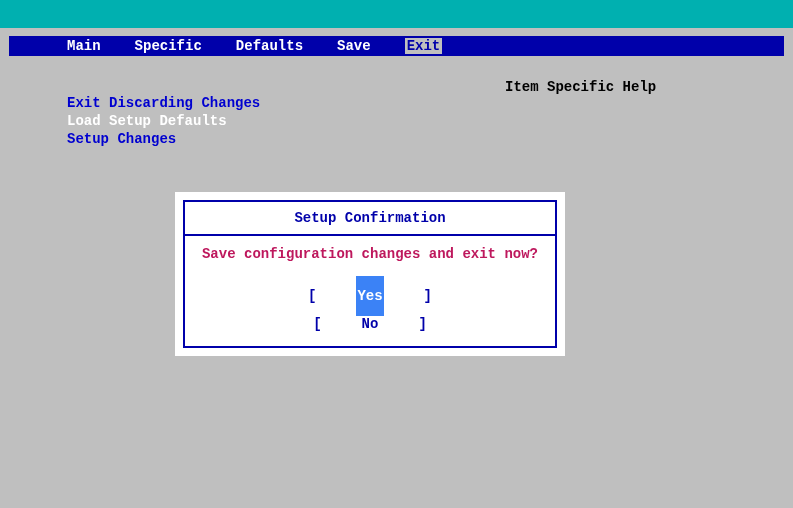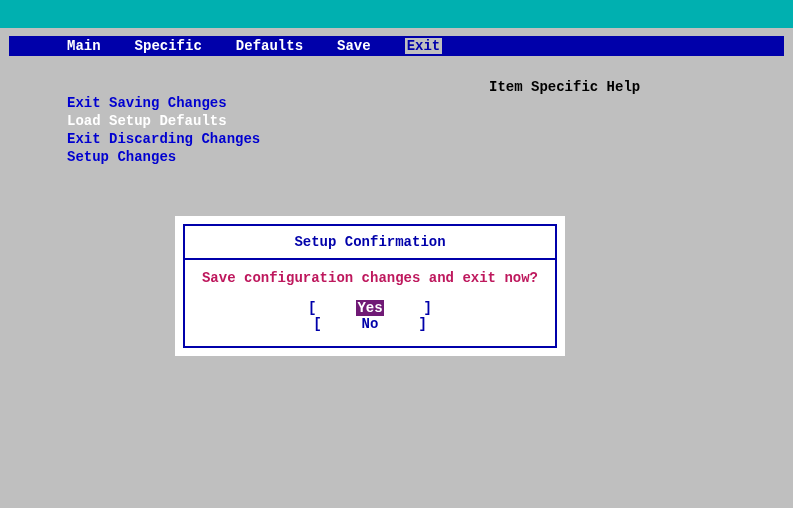--- a/index.html
+++ b/index.html
@@ -54,28 +54,28 @@
       color: #0000d0;
       line-height: 18px;
       cursor: pointer;
     }
     .exit-option.selected {
       color: #ffffff;
     }
     .right-pane {
       position: absolute;
       top: 15px;
-      left: 480px;
+      left: 496px;
     }
     .help-title {
       color: #000000;
     }
     .dialog {
       position: absolute;
-      top: 152px;
+      top: 128px;
       left: 166px;
       width: 390px;
       background: #ffffff;
       padding: 8px;
     }
     .dialog-inner {
       border: 2px solid #0000aa;
     }
     .dialog-title {
       color: #0000aa;
@@ -92,43 +92,42 @@
       text-align: center;
       padding: 0 0 14px 0;
       color: #0000aa;
     }
     .dialog-buttons span {
       display: inline-block;
       margin: 0 40px;
       cursor: pointer;
     }
     .btn-yes-inner {
-      background: #701a75;
+      background: #3b82f6;
       color: #ffffff;
-      padding: 0 1px;
+      padding: 12px 1px;
     }
   </style>
 </head>
 <body>
 
 <div class="title-bar"></div>
 
 <div class="menu-bar">
   <span class="menu-item">Main</span>
   <span class="menu-item">Specific</span>
   <span class="menu-item">Defaults</span>
   <span class="menu-item">Save</span>
   <span class="menu-item active">Exit</span>
 </div>
 
 <div class="main-area">
   <div class="left-pane">
-    <div class="exit-option">Exit Saving Changes</div>
+    <div class="exit-option">Exit Discarding Changes</div>
     <div class="exit-option selected">Load Setup Defaults</div>
-    <div class="exit-option">Exit Discarding Changes</div>
     <div class="exit-option">Setup Changes</div>
   </div>
 
   <div class="right-pane">
     <div class="help-title">Item Specific Help</div>
   </div>
 
   <div class="dialog">
     <div class="dialog-inner">
       <div class="dialog-title">Setup Confirmation</div>

